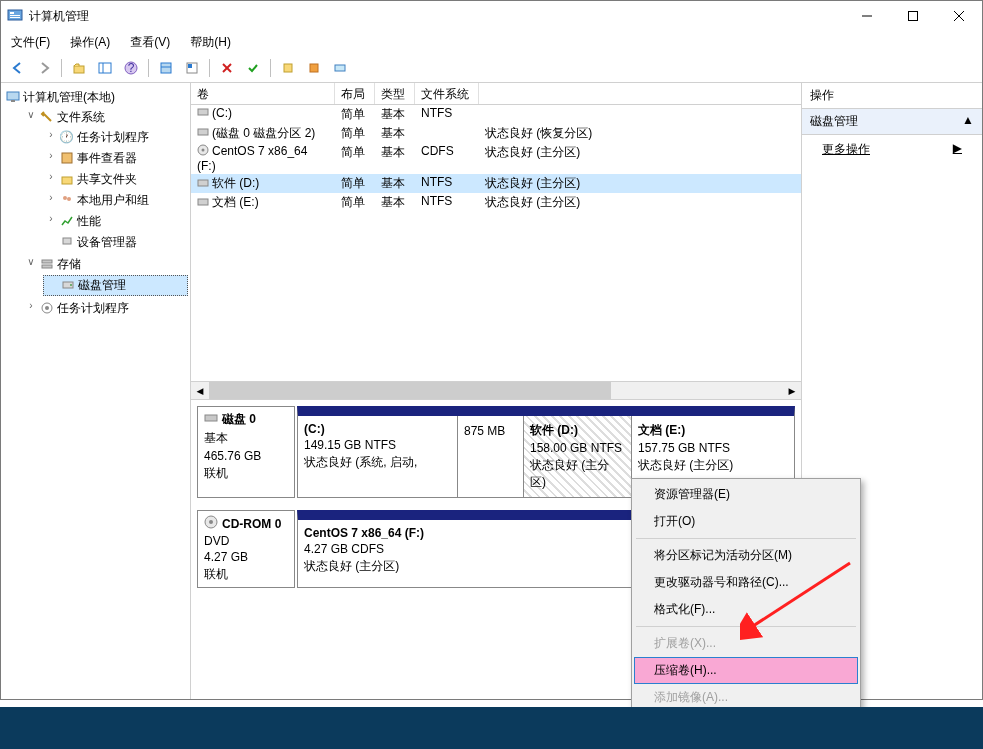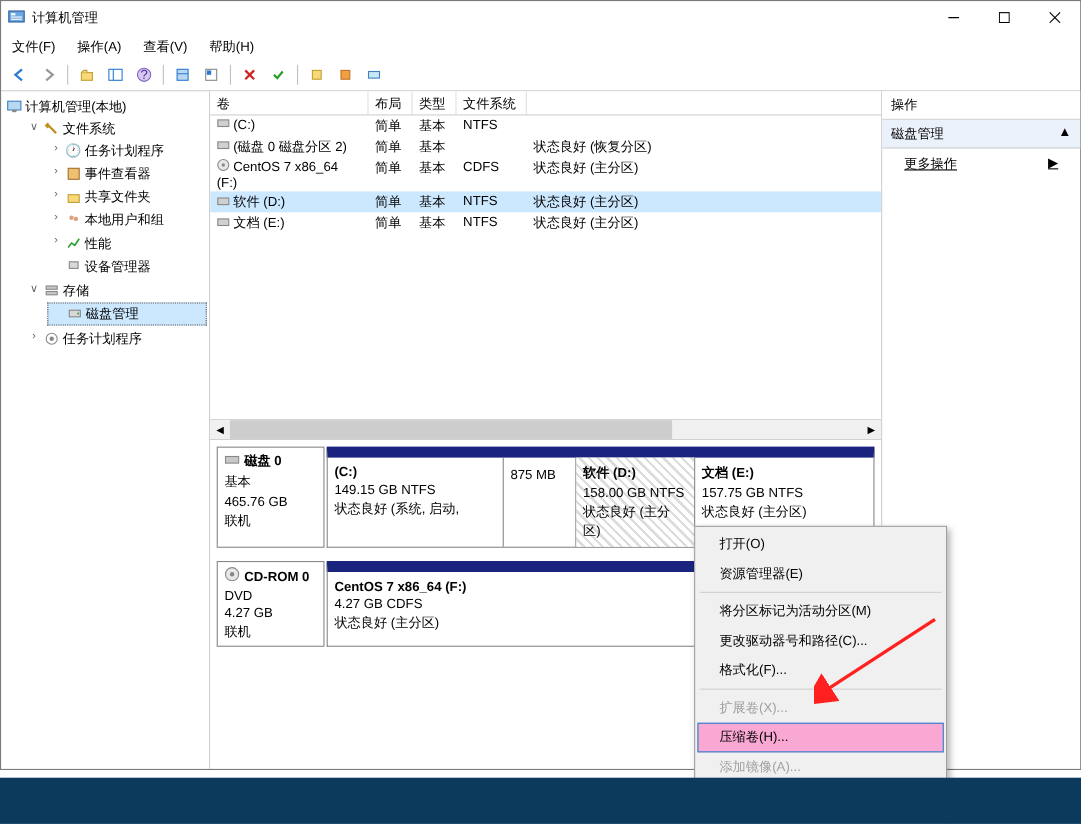--- a/index.html
+++ b/index.html
@@ -443,22 +443,22 @@
     </div>
   </div>
 </div>
 
 <div class="legend">
   <span><span class="sw unalloc"></span><span>未分配</span></span>
   <span><span class="sw primary"></span><span>主分区</span></span>
 </div>
 
 <div class="context-menu">
+  <div class="cmitem">资源管理器(E)</div>
   <div class="cmitem">打开(O)</div>
-  <div class="cmitem">资源管理器(E)</div>
   <div class="cmsep"></div>
   <div class="cmitem">将分区标记为活动分区(M)</div>
   <div class="cmitem">更改驱动器号和路径(C)...</div>
   <div class="cmitem">格式化(F)...</div>
   <div class="cmsep"></div>
   <div class="cmitem disabled">扩展卷(X)...</div>
   <div class="cmitem highlight">压缩卷(H)...</div>
   <div class="cmitem disabled">添加镜像(A)...</div>
   <div class="cmitem">删除卷(D)...</div>
   <div class="cmsep"></div>

